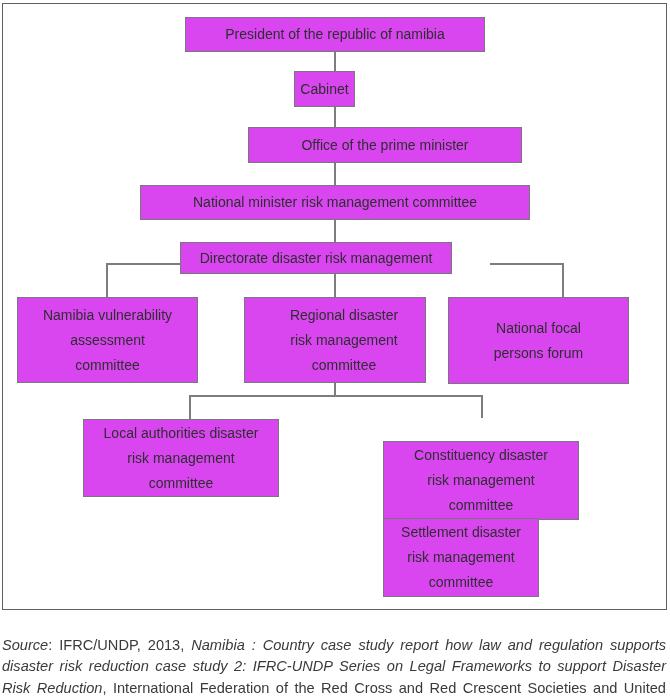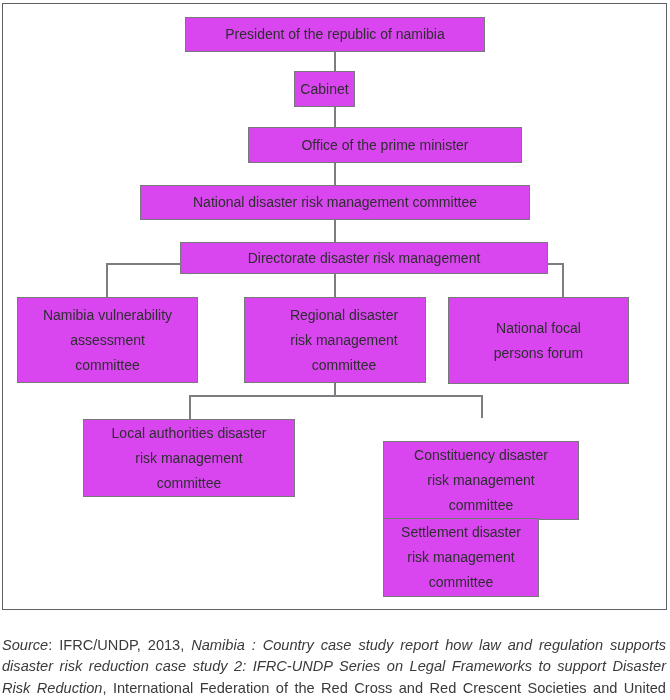--- a/index.html
+++ b/index.html
@@ -34,25 +34,25 @@
     font-size:14px;
     line-height:25px;
     white-space:pre-line;
     color:var(--text);
   }
   
   #n-president   {left:185px;top:17px; width:300px;height:35px;}
   #n-cabinet     {left:294px;top:71px; width:61px; height:36px;}
   #n-office      {left:235px;top:127px;width:274px;height:36px;margin-left:13px;}
   #n-natcom      {left:140px;top:185px;width:390px;height:35px;}
-  #n-directorate {left:180px;top:242px;width:368px;height:32px;}
+  #n-directorate {left:180px;top:242px;width:272px;height:32px;}
   #n-namibia     {left:17px; top:297px;width:181px;height:86px;}
   #n-regional    {left:244px;top:297px;width:182px;height:86px;padding-left:18px;}
   #n-natfocal    {left:448px;top:297px;width:181px;height:87px;}
-  #n-local       {left:83px; top:419px;width:212px;height:78px;}
+  #n-local       {left:83px; top:419px;width:196px;height:78px;}
   #n-constituency{left:383px;top:418px;width:196px;height:79px;margin-top:23px;}
   #n-settlement  {left:383px;top:518px;width:156px;height:79px;}
 
   .connector{position:absolute;background:var(--connector);}
   .conn-v{width:1.5px;}
   .conn-h{height:1.5px;}
   #c-pres-cab     {left:334px;top:52px; height:19px;}
   #c-cab-office   {left:334px;top:107px;height:20px;}
   #c-office-nat   {left:334px;top:163px;height:22px;}
   #c-nat-dir      {left:334px;top:220px;height:22px;}
@@ -95,21 +95,21 @@
   <div class="connector conn-v" id="c-right-v"></div>
   <div class="connector conn-v" id="c-reg-stub"></div>
   <div class="connector conn-h" id="c-lower-h"></div>
   <div class="connector conn-v" id="c-local-drop"></div>
   <div class="connector conn-v" id="c-const-drop"></div>
   <div class="connector conn-v" id="c-const-settle"></div>
 
   <div class="node" id="n-president">President of the republic of namibia</div>
   <div class="node" id="n-cabinet">Cabinet</div>
   <div class="node" id="n-office">Office of the prime minister</div>
-  <div class="node" id="n-natcom">National disaster risk management committee</div>
+  <div class="node" id="n-natcom">National minister risk management committee</div>
   <div class="node" id="n-directorate">Directorate disaster risk management</div>
   <div class="node" id="n-namibia">Namibia vulnerability
 assessment
 committee</div>
   <div class="node" id="n-regional">Regional disaster
 risk management
 committee</div>
   <div class="node" id="n-natfocal">National focal
 persons forum</div>
   <div class="node" id="n-local">Local authorities disaster

